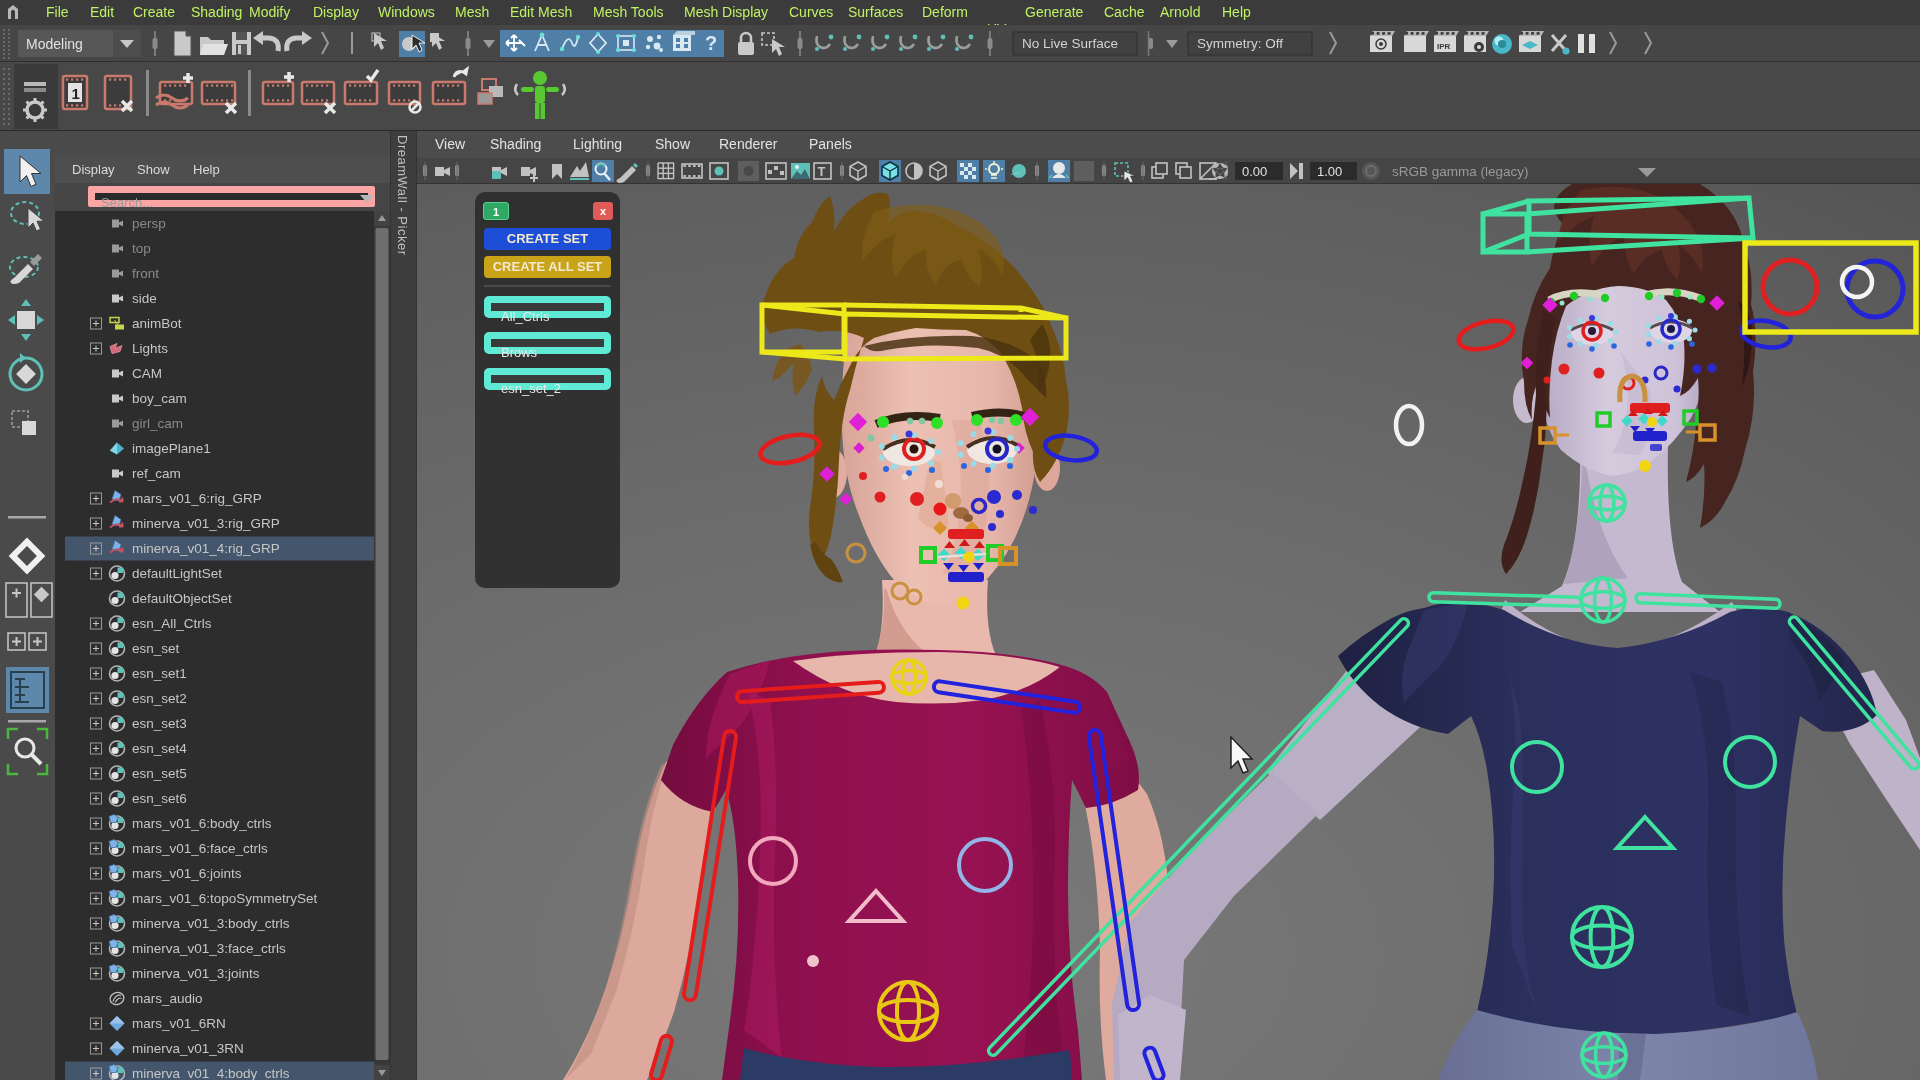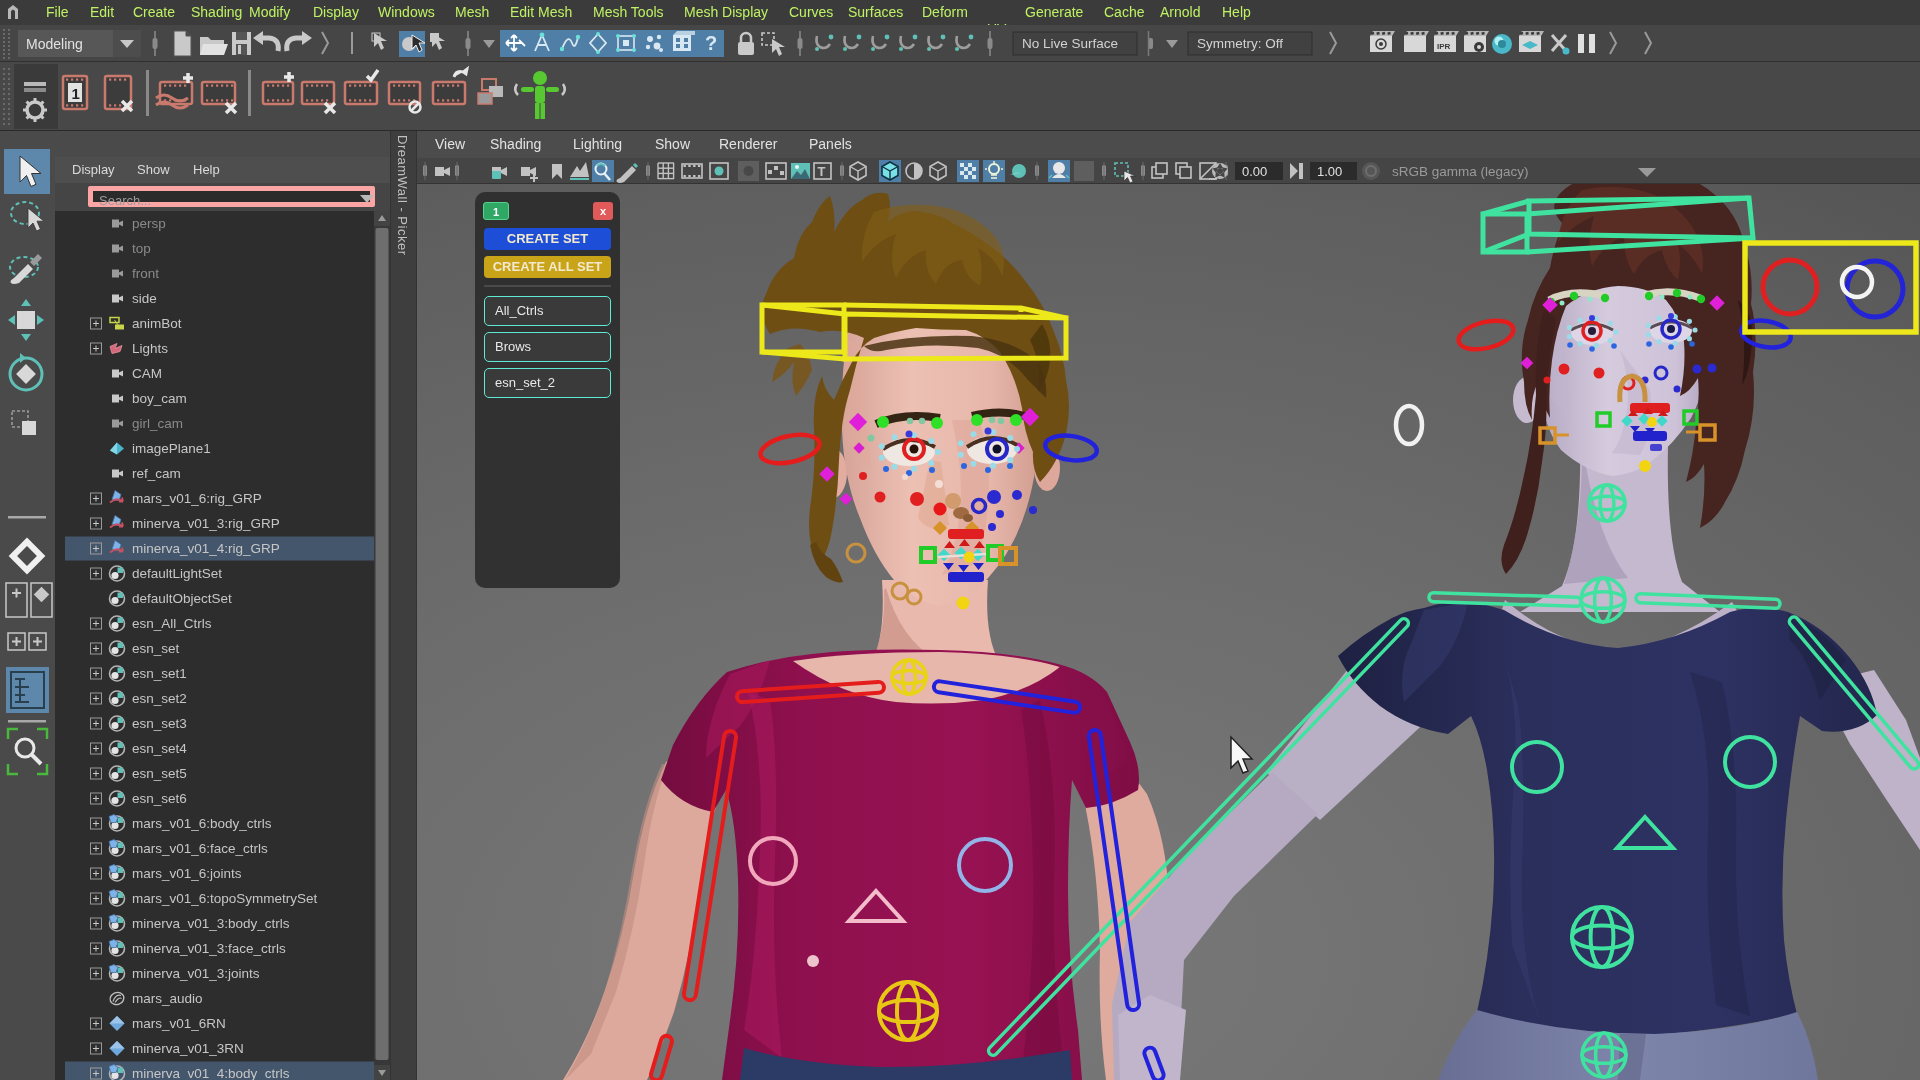--- a/index.html
+++ b/index.html
@@ -10,34 +10,34 @@
   #menubar .mi{position:absolute;top:4px;white-space:nowrap;}
   #toolbar{left:0;top:25px;width:1920px;height:37px;background:#464646;border-bottom:1px solid #303030;}
   #shelf{left:0;top:62px;width:1920px;height:69px;background:#484848;border-bottom:1px solid #2a2a2a;}
   #leftcol{left:0;top:131px;width:55px;height:949px;background:#4a4a4a;}
   #outliner{left:55px;top:131px;width:335px;height:949px;background:#4a4a4a;}
   #ol-tabs{position:absolute;left:0;top:0;width:335px;height:26px;background:#383838;}
   #ol-tab{position:absolute;left:7px;top:2px;width:66px;height:24px;background:#4e4e4e;color:#e0e0e0;
      font-size:13px;text-align:center;line-height:24px;border-radius:3px 3px 0 0;}
   #ol-menu{position:absolute;left:0;top:26px;width:335px;height:26px;background:#4e4e4e;color:#dadada;font-size:13px;}
   #ol-search{position:absolute;left:0;top:52px;width:335px;height:28px;background:#454545;}
-  #ol-search .fld{position:absolute;left:33px;top:3px;width:287px;height:21px;background:#2b2b2b;border:5px solid #fca5a5;
+  #ol-search .fld{position:absolute;left:33px;top:3px;width:287px;height:21px;background:#2b2b2b;border:7px solid #fca5a5;
      color:#9a9a9a;font-size:13px;padding:2px 6px;border-radius:2px;}
   #ol-tree{position:absolute;left:0;top:80px;width:335px;height:869px;background:#2d2d2d;}
   #dreamwall{left:390px;top:131px;width:27px;height:949px;background:#3e3e3e;border-left:1px solid #333;border-right:1px solid #333;}
   #dreamwall span{position:absolute;left:4px;top:4px;color:#c0c0c0;font-size:13px;writing-mode:vertical-rl;
       transform:rotate(0deg);letter-spacing:.5px;}
   #vpmenu{left:417px;top:131px;width:1503px;height:27px;background:#4c4c4c;color:#e2e2e2;font-size:14px;}
   #vpmenu .mi{position:absolute;top:5px;}
   #vpicons{left:417px;top:158px;width:1503px;height:26px;background:#454545;border-bottom:1px solid #333;}
   #view3d{left:417px;top:184px;width:1503px;height:896px;}
   #floatpanel{left:475px;top:192px;width:145px;height:396px;background:#2d2d2dee;border-radius:10px;z-index:30;}
   .fbtn{position:absolute;left:9px;width:127px;height:22px;border-radius:4px;color:#f3e9cf;
      font-size:13px;font-weight:bold;text-align:center;line-height:22px;}
-  .ffld{position:absolute;left:9px;width:127px;height:30px;background:#3a3a3a;border:1px solid #5eead4;
+  .ffld{position:absolute;left:9px;width:127px;height:22px;background:#3a3a3a;border:7px solid #5eead4;
      border-radius:5px;color:#e8e8e8;font-size:13px;line-height:28px;padding-left:10px;}
 </style>
 </head>
 <body>
 <div class="abs" id="menubar">
   <svg width="30" height="25" style="position:absolute;left:0;top:0;">
     <path d="M8 19 L8 9 L13 5 L18 9 L18 19 L15 19 L15 11 L13 9.4 L11 11 L11 19 Z" fill="#b8b8b8"></path>
   </svg>
   <span class="mi" style="left:46px;">File</span>
   <span class="mi" style="left:90px;">Edit</span>

